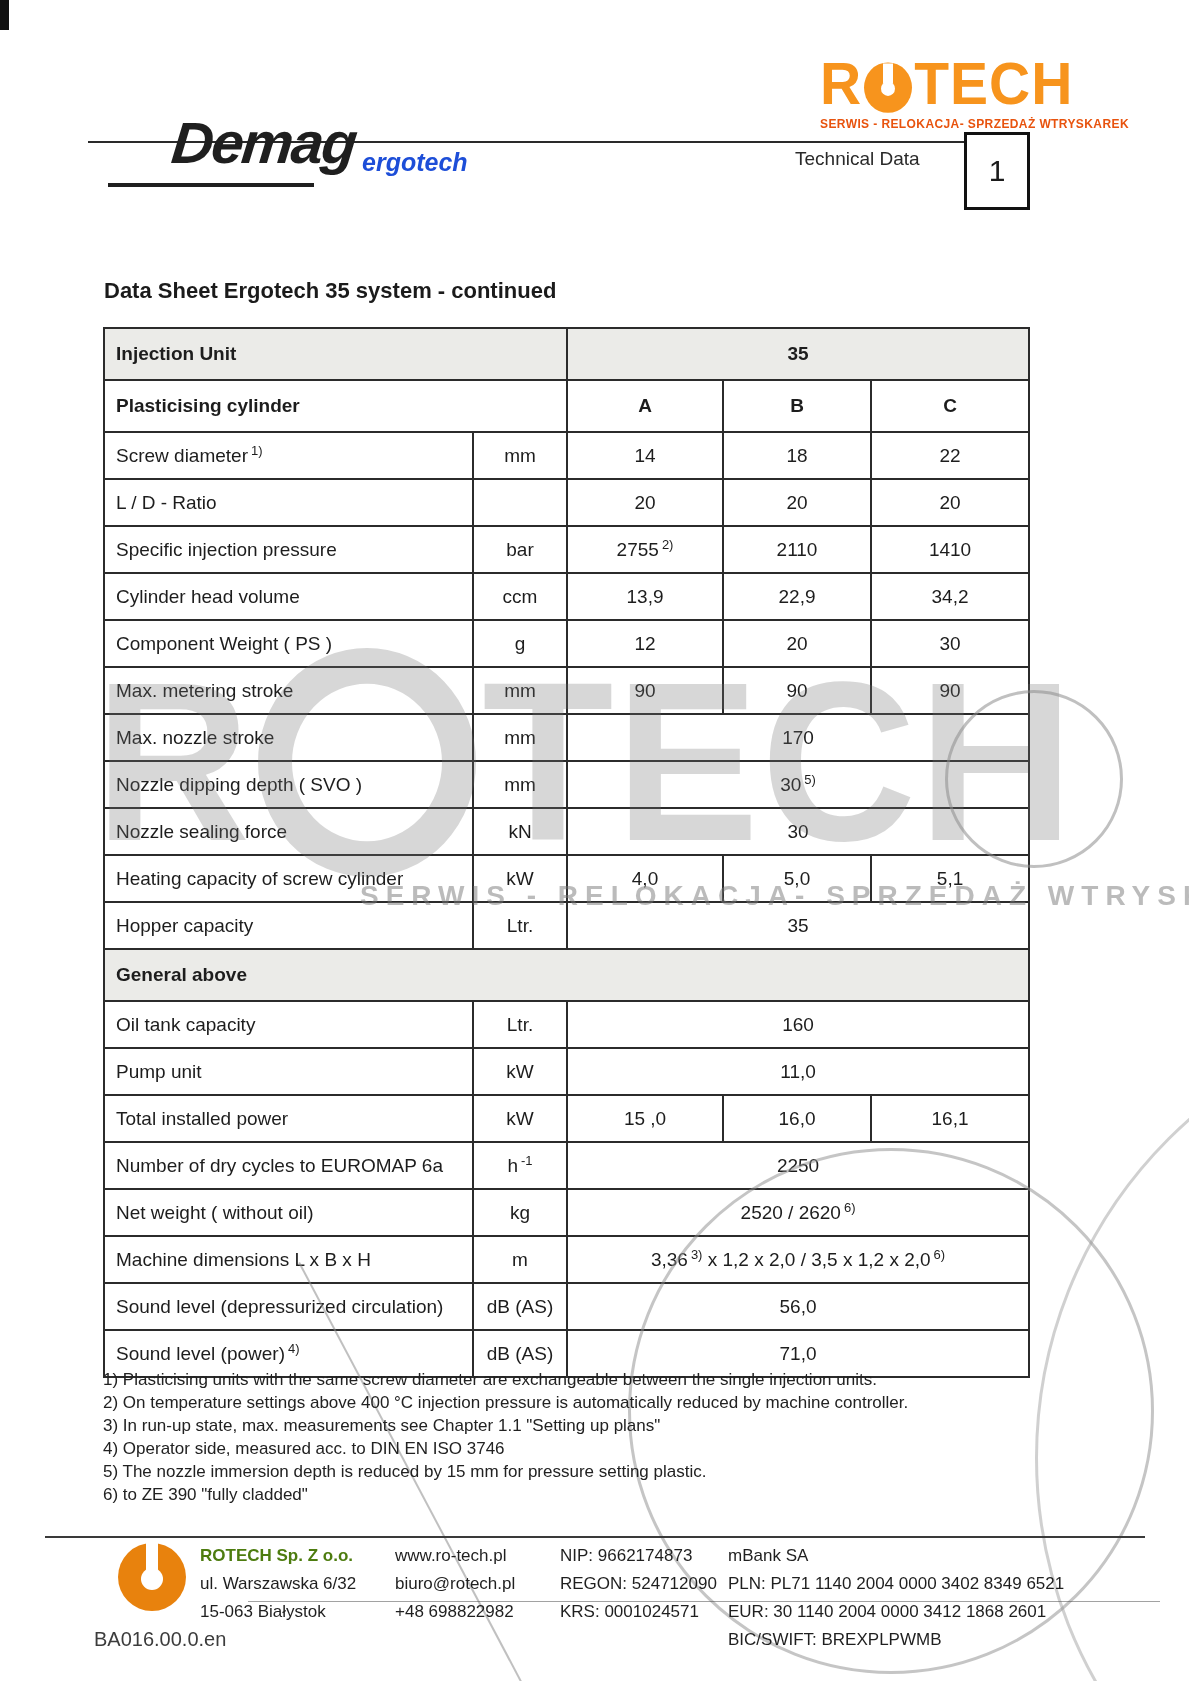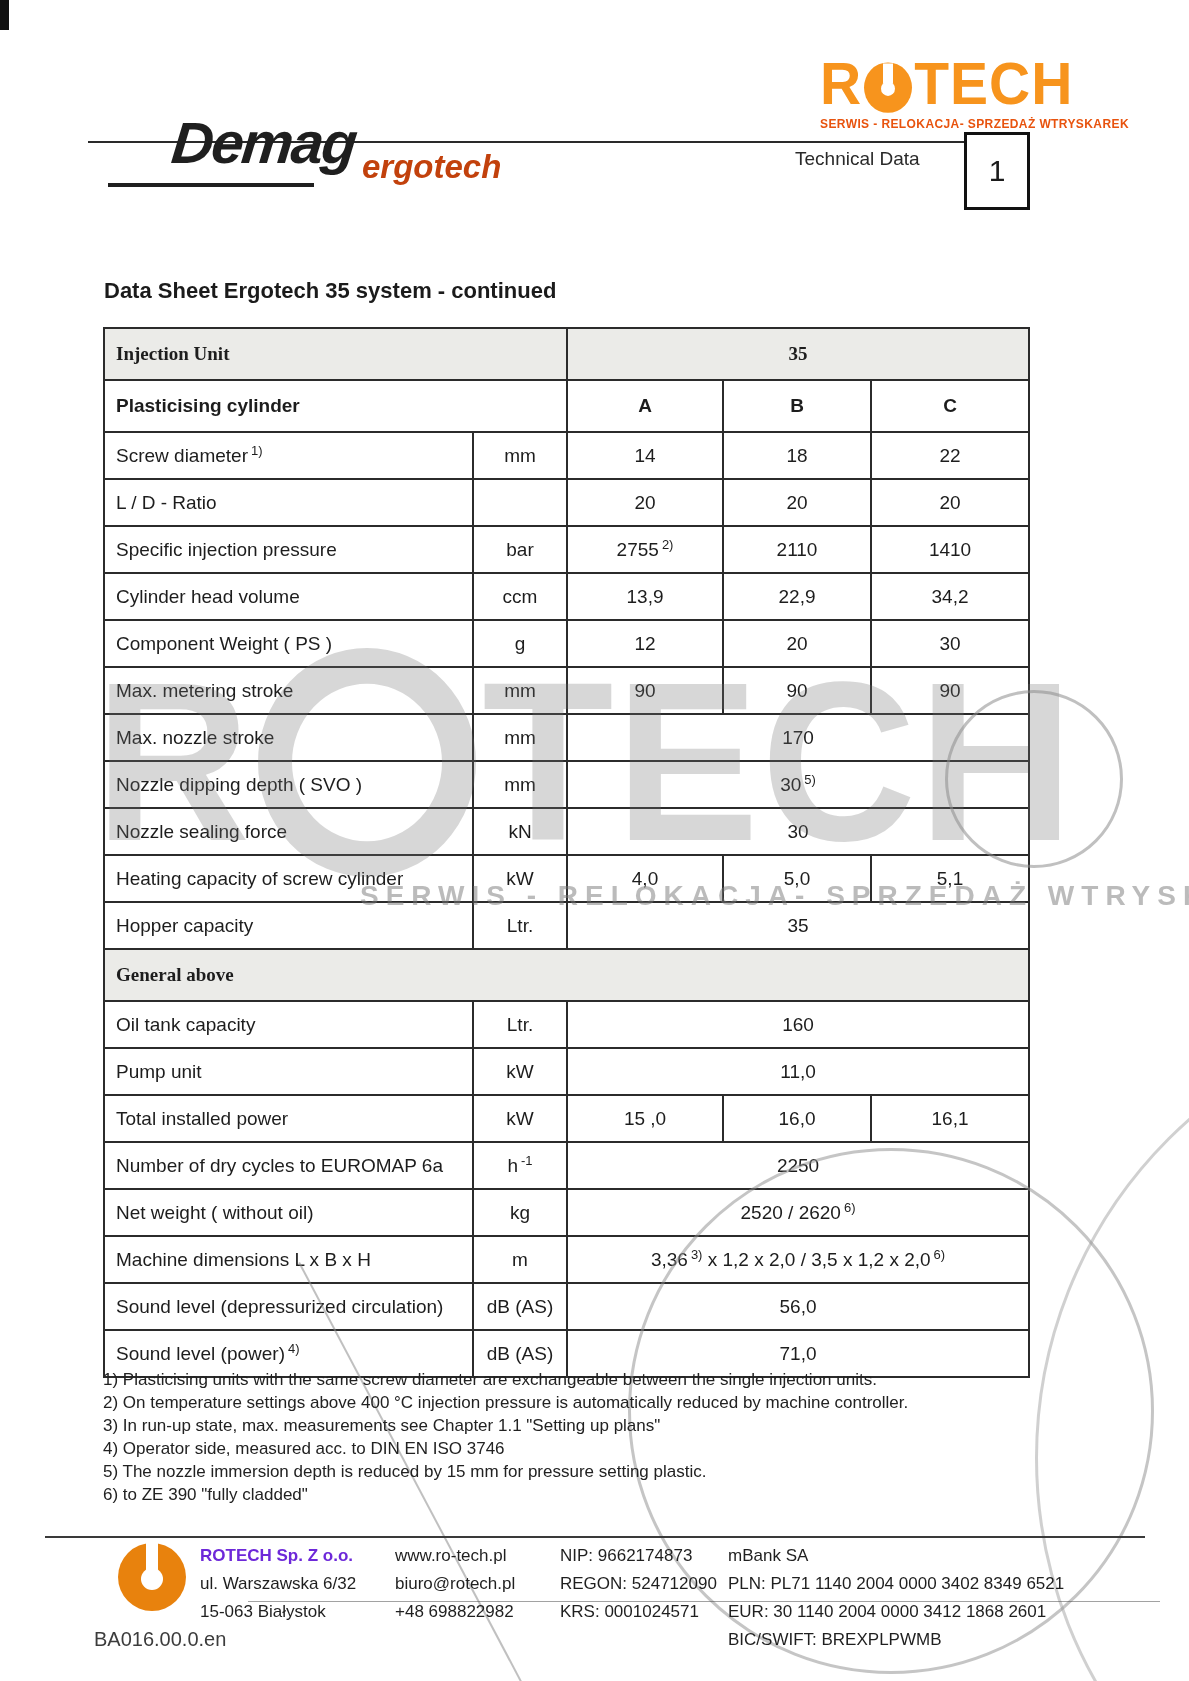--- a/index.html
+++ b/index.html
@@ -4,22 +4,22 @@
 <style>
   html,body{margin:0;padding:0;background:#9a9a9a;}
   #page{position:relative;width:1189px;height:1681px;background:#ffffff;overflow:hidden;
         font-family:"Liberation Sans","DejaVu Sans",sans-serif;color:#1b1b1b;margin:0 auto;}
   
   .corner-artifact{position:absolute;left:0;top:0;width:9px;height:30px;background:#111;}
   .head-rule{position:absolute;left:88px;top:141px;width:878px;height:2px;background:#2a2a2a;}
   .demag-word{position:absolute;left:172px;top:114px;font-style:italic;font-weight:900;font-size:58px;
               letter-spacing:-2px;transform:skewX(-6deg);color:#1f1f1f;line-height:1;}
   .demag-underline{position:absolute;left:108px;top:183px;width:206px;height:4px;background:#1f1f1f;}
-  .ergotech-word{position:absolute;left:362px;top:150px;font-style:italic;font-weight:600;font-size:33px;
-                 color:#c2410c;letter-spacing:0px;line-height:1;}
+  .ergotech-word{position:absolute;left:362px;top:150px;font-style:italic;font-weight:600;font-size:25px;
+                 color:#1d4ed8;letter-spacing:0px;line-height:1;}
   .rotech-logo{position:absolute;left:820px;top:54px;width:300px;}
   .rotech-letters{display:flex;align-items:center;font-weight:900;font-size:57px;letter-spacing:1px;
                   color:#F7941D;line-height:1;transform:scaleY(1.05);transform-origin:top left;}
   .rotech-o{width:48px;height:48px;background:#F7941D;border-radius:50%;position:relative;
             display:inline-block;margin:0 2px;top:3px;}
   .rotech-o::before{content:"";position:absolute;left:17px;top:18px;width:14px;height:14px;
                     background:#fff;border-radius:50%;}
   .rotech-o::after{content:"";position:absolute;left:19px;top:1px;width:10px;height:19px;background:#fff;}
   .rotech-tagline{margin-top:6px;font-size:12px;font-weight:700;color:#E8530E;letter-spacing:0.4px;
                   white-space:nowrap;}
@@ -27,21 +27,21 @@
   .page-box{position:absolute;left:964px;top:132px;width:60px;height:72px;border:3px solid #111;
             background:#fff;display:flex;align-items:center;justify-content:center;
             font-size:30px;color:#1b1b1b;}
   
   .doc-title{position:absolute;left:104px;top:278px;font-size:22px;font-weight:700;color:#1b1b1b;}
   
   #spec-table{position:absolute;left:103px;top:327px;width:925px;border-collapse:collapse;
               table-layout:fixed;font-size:19px;color:#1d1d1d;background:#fff;}
   #spec-table td{border:2px solid #2b2b2b;padding:0;height:45px;vertical-align:middle;}
   #spec-table tr.hdr td{height:50px;}
-  .gray{background:#EBEBE8;font-family:Liberation Serif, serif;}
+  .gray{background:#EBEBE8;}
   .lbl{padding-left:11px !important;text-align:left;}
   .unit{text-align:center;}
   .val{text-align:center;}
   .b{font-weight:700;}
   #spec-table sup{font-size:13px;vertical-align:7px;margin-left:3px;line-height:0;}
   
   .wm{position:absolute;pointer-events:none;}
   .wm-letters{left:95px;top:648px;display:flex;align-items:center;
               font-weight:900;font-size:215px;line-height:0.95;letter-spacing:2px;
               color:rgba(110,110,110,0.28);transform:scaleY(1.05);transform-origin:top left;
@@ -64,21 +64,21 @@
   .footer-rule{position:absolute;left:45px;top:1536px;width:1100px;height:2px;background:#3a3a3a;}
   .footer-artifact{position:absolute;left:248px;top:1601px;width:912px;height:1px;background:rgba(70,70,70,0.5);}
   .f-logo{position:absolute;left:118px;top:1543px;width:68px;height:68px;background:#E8820D;border-radius:50%;}
   .f-logo::before{content:"";position:absolute;left:28px;top:0px;width:12px;height:27px;background:#fff;}
   .f-logo::after{content:"";position:absolute;left:23px;top:25px;width:22px;height:22px;background:#fff;border-radius:50%;}
   .f-col{position:absolute;font-size:17px;line-height:28px;color:#1f1f1f;white-space:nowrap;}
   .f-col1{left:200px;top:1542px;}
   .f-col2{left:395px;top:1542px;}
   .f-col3{left:560px;top:1542px;}
   .f-col4{left:728px;top:1542px;}
-  .f-orange{color:#6d28d9;font-weight:700;}
+  .f-orange{color:#4d7c0f;font-weight:700;}
   .doc-code{position:absolute;left:94px;top:1608px;font-size:20px;color:#3c3c3c;margin-top:20px;}
 </style>
 </head>
 <body>
 
 <div id="page">
 
   <div class="corner-artifact"></div>
   <div class="head-rule"></div>
 

